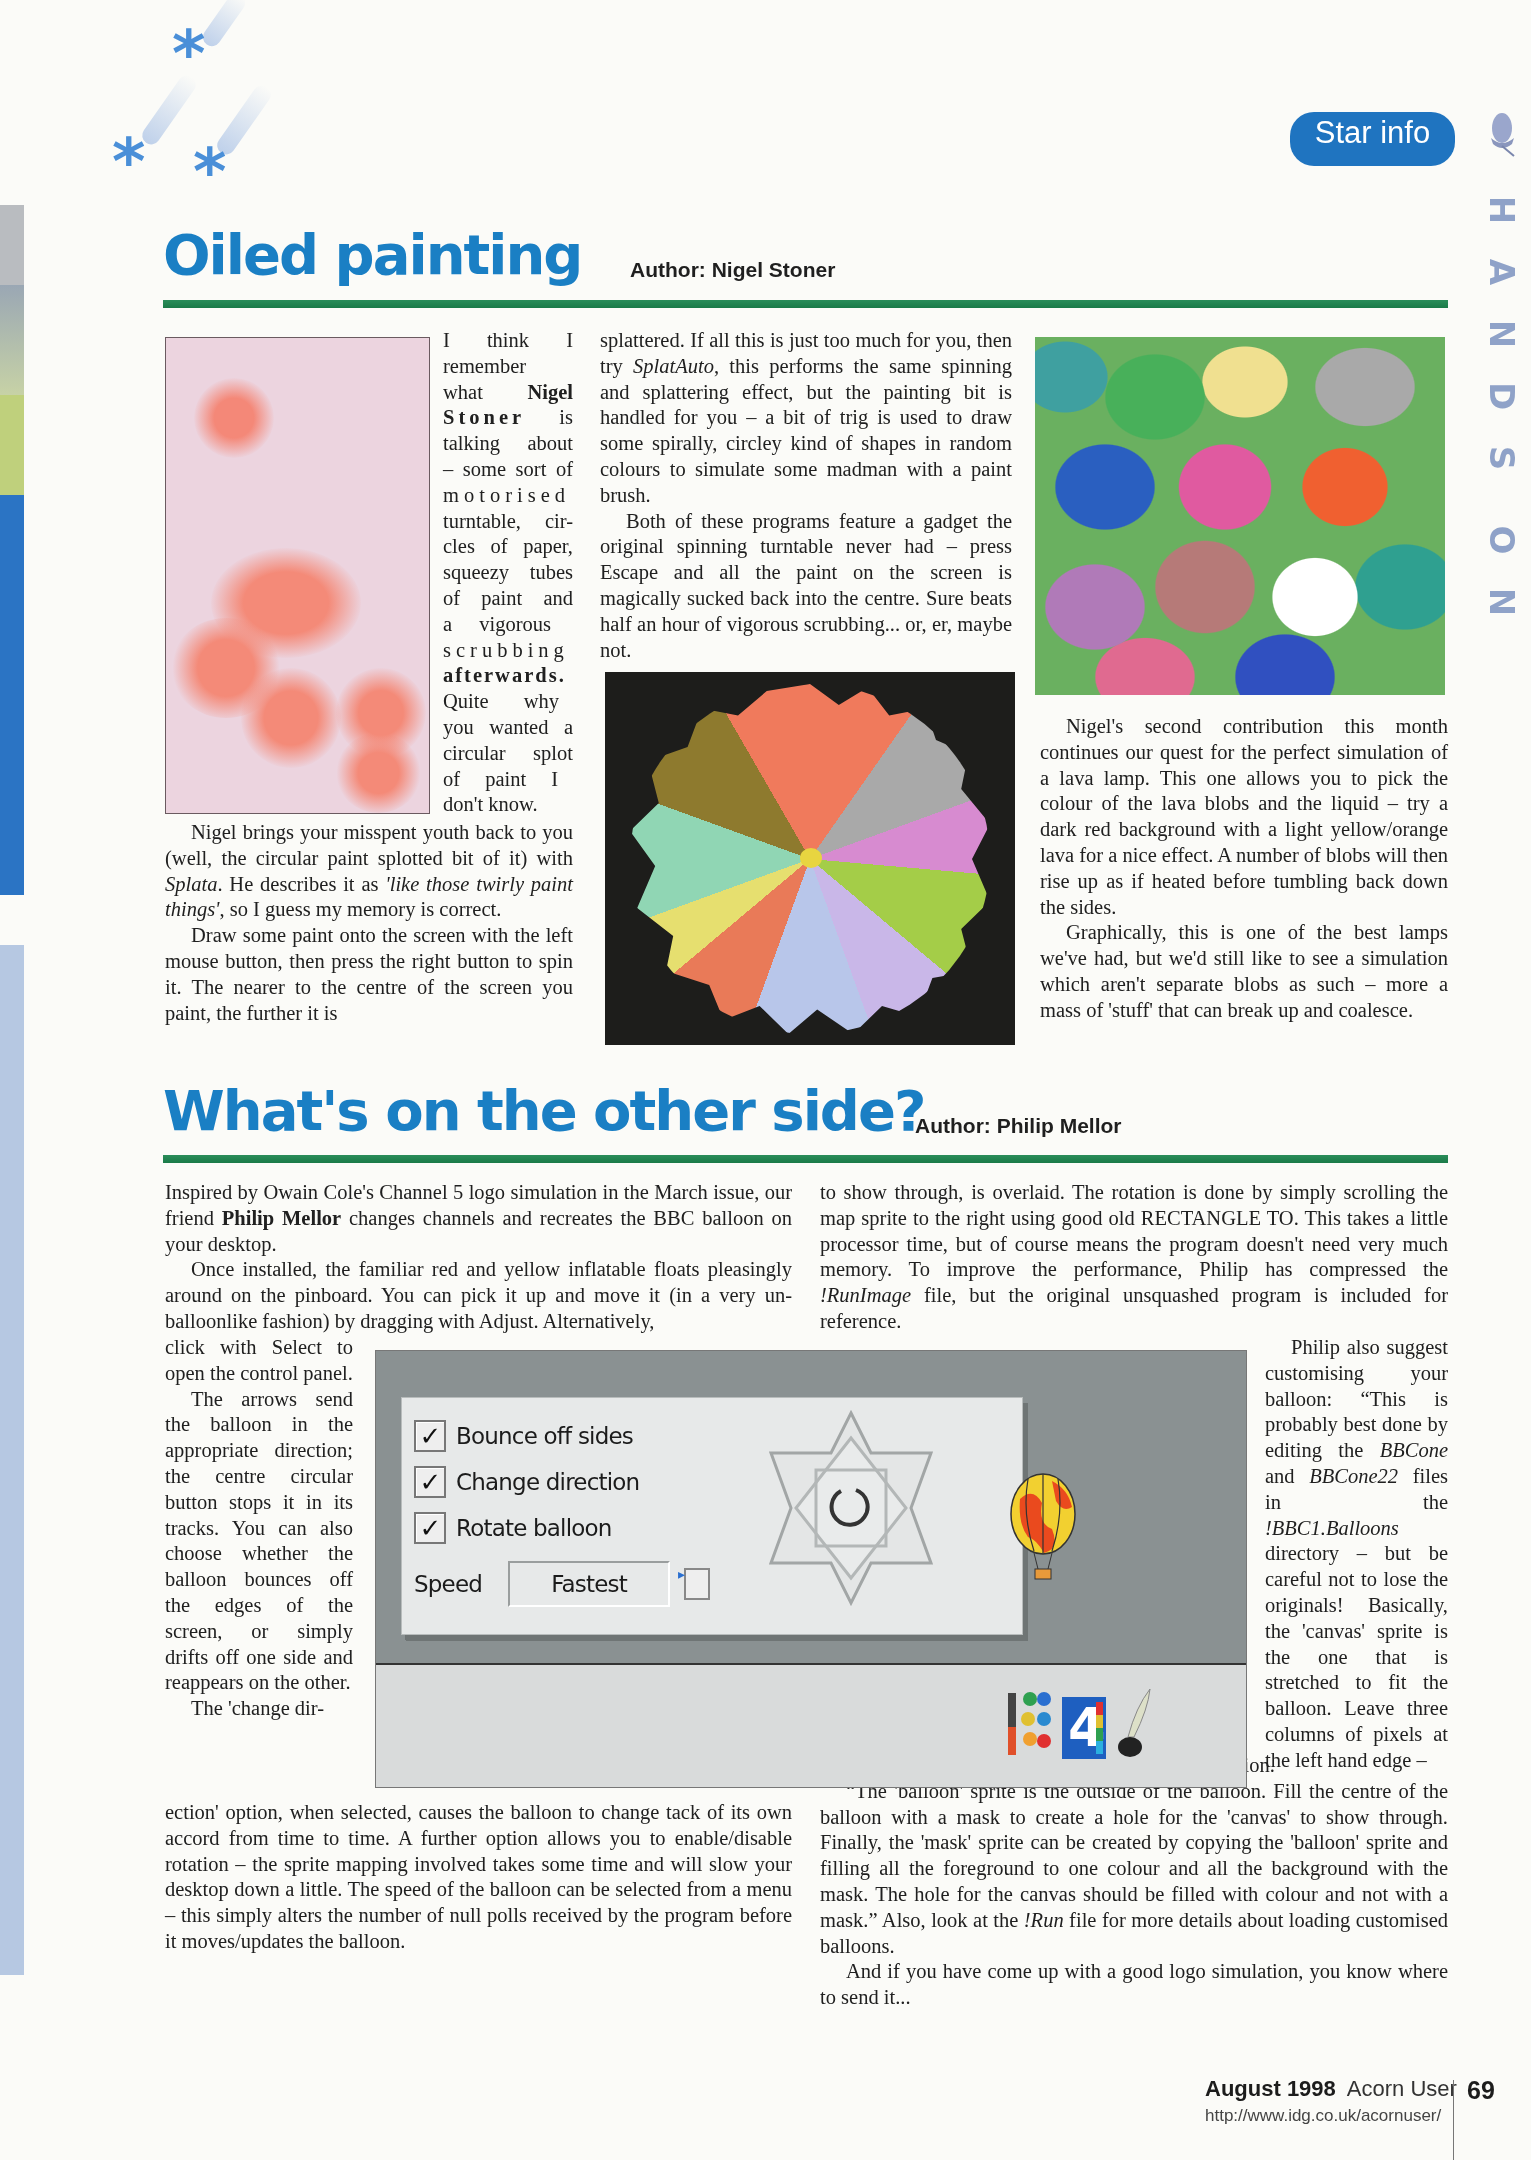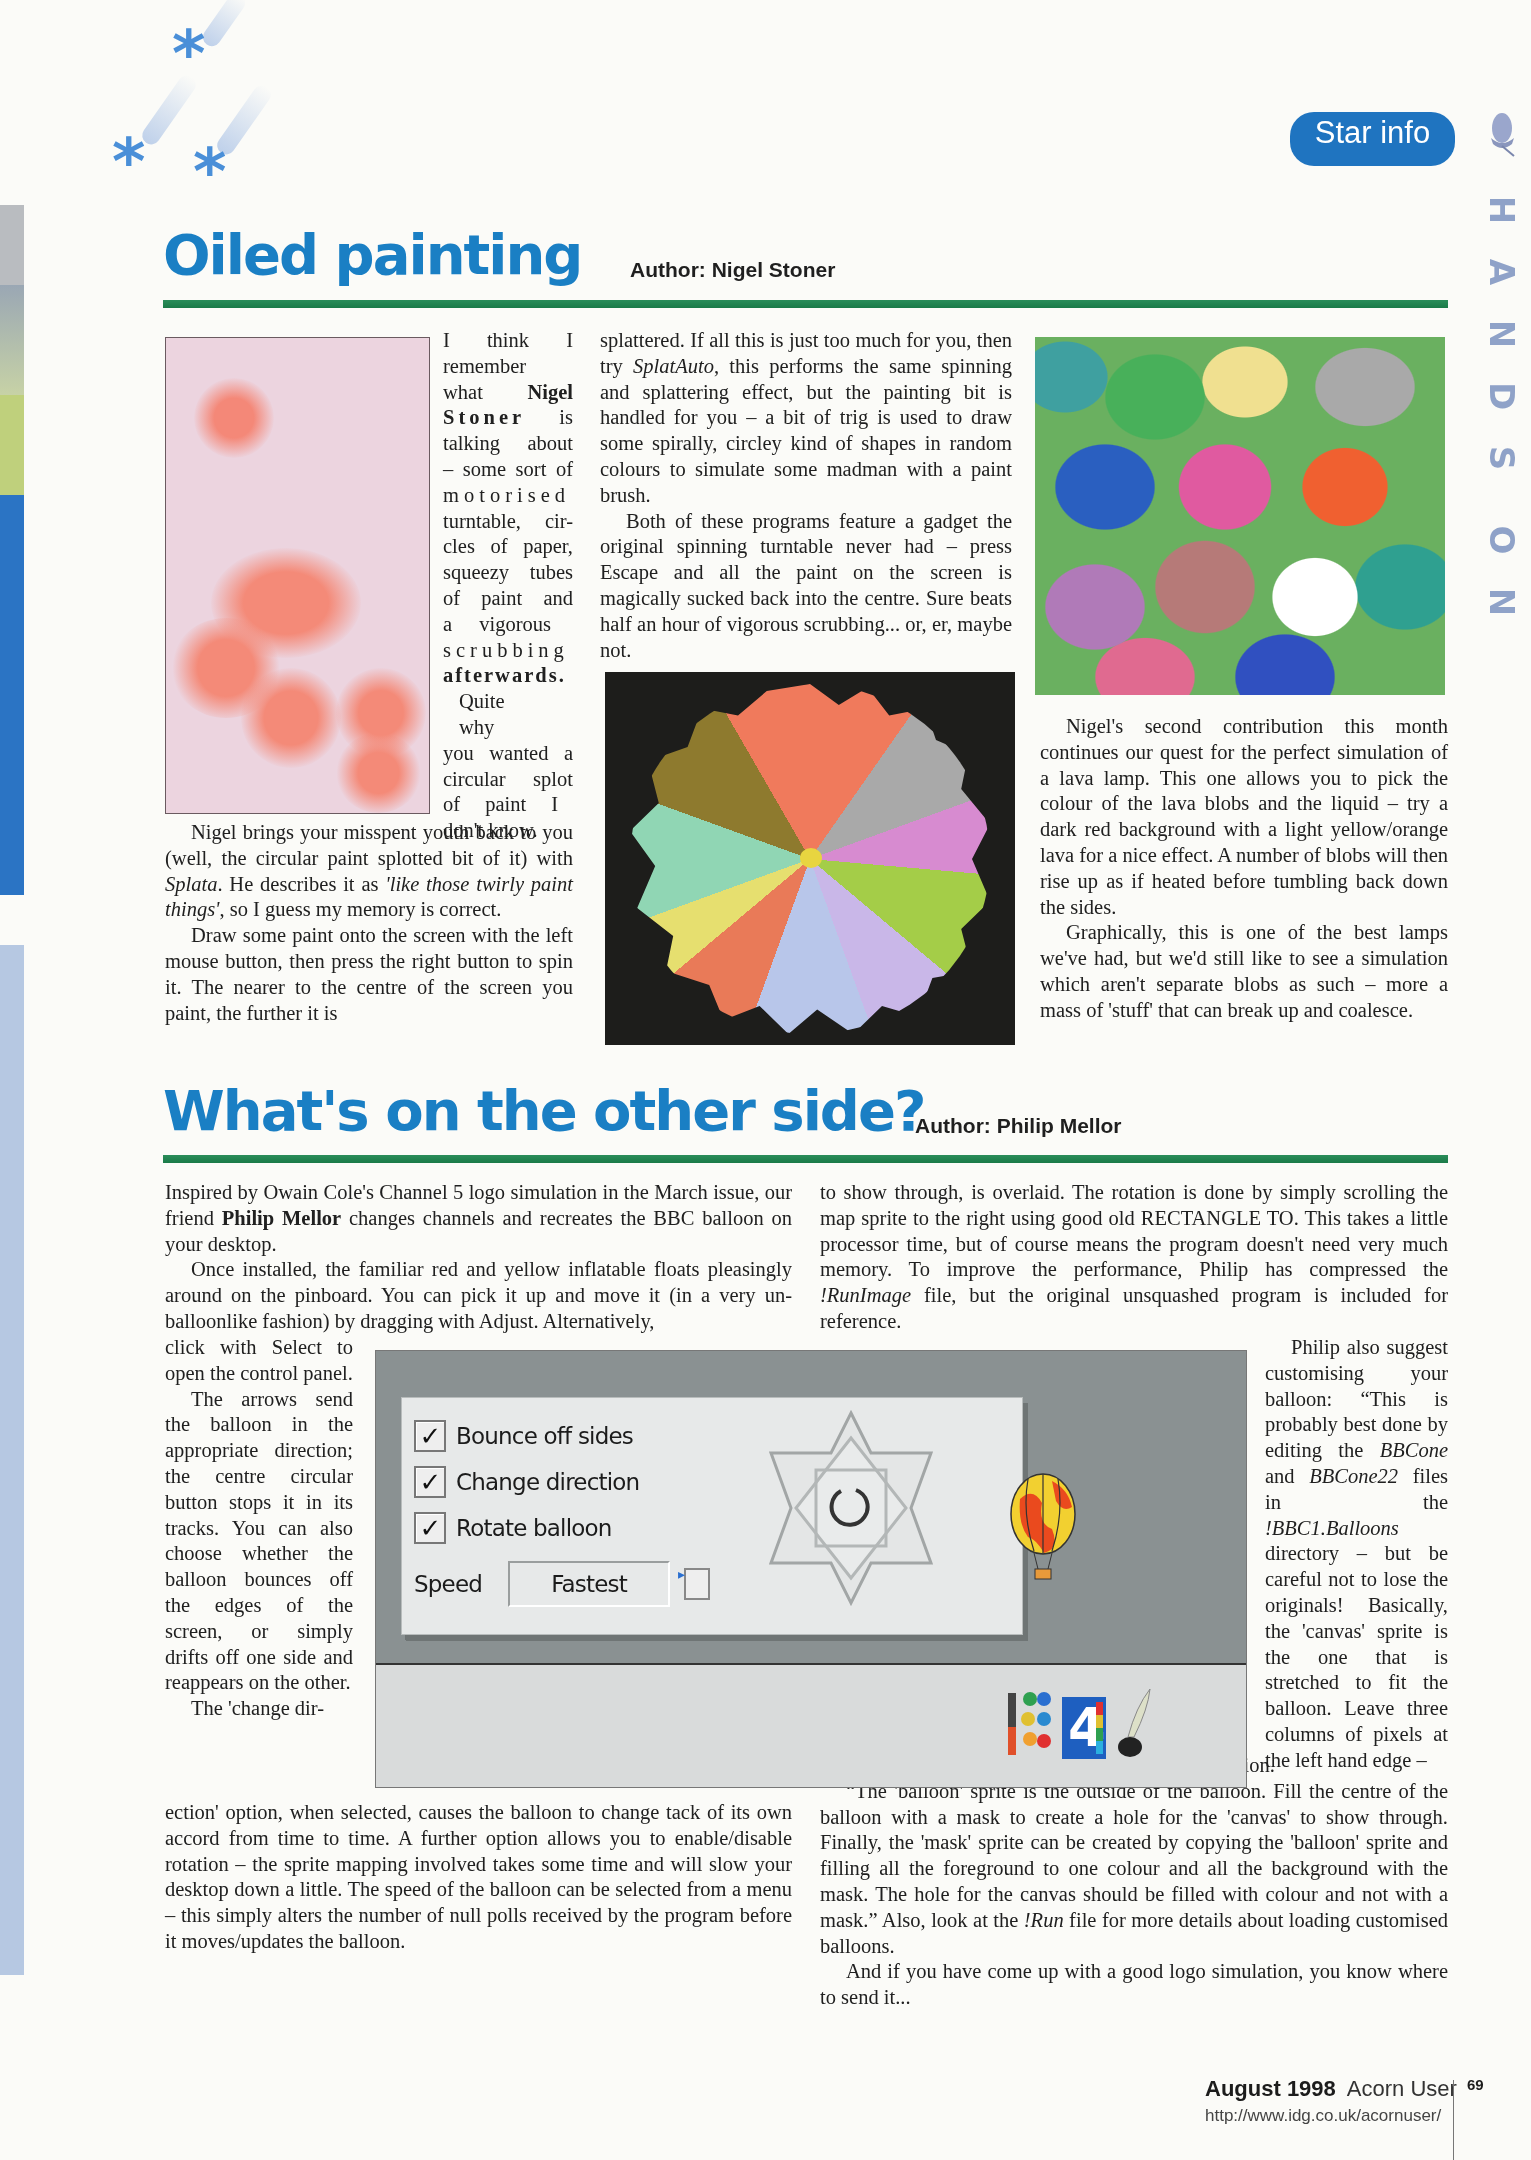--- a/index.html
+++ b/index.html
@@ -84,21 +84,21 @@
   <div style="text-align-last:justify;">talking about</div>
   <div style="text-align-last:justify;">– some sort of</div>
   <div style="letter-spacing:5px;">motorised</div>
   <div style="text-align-last:justify;">turntable, cir-</div>
   <div style="text-align-last:justify;">cles of paper,</div>
   <div style="text-align-last:justify;">squeezy tubes</div>
   <div style="text-align-last:justify;">of paint and</div>
   <div style="word-spacing:22px;">a vigorous</div>
   <div style="letter-spacing:5px;">scrubbing</div>
   <div style="letter-spacing:2px;font-weight:bold;">afterwards.</div>
-  <div style="word-spacing:30px;margin-left:16px;">Quite why</div>
+  <div style="word-spacing:30px;">Quite why</div>
   <div style="text-align-last:justify;">you wanted a</div>
   <div style="text-align-last:justify;">circular splot</div>
   <div style="word-spacing:20px;">of paint I</div>
   <div>don't know.</div>
 </div>
 
 <div class="abs txt" style="left:165px;top:820px;width:408px;">
   <p><span>Nigel brings your misspent youth back to you (well, the circular paint splotted bit of it) with </span><span class="i">Splata</span><span>. He describes it as </span><span class="i">'like those twirly paint things'</span><span>, so I guess my memory is correct.</span></p>
   <p>Draw some paint onto the screen with the left mouse button, then press the right button to spin it. The nearer to the centre of the screen you paint, the further it is</p>
 </div>
@@ -235,13 +235,13 @@
     </svg>
   </div>
 </div>
 
 <div class="abs sans" style="left:1205px;top:2076px;font-size:22px;">
   <span class="b">August 1998</span>&nbsp;
   <span style="color:#333;">Acorn User</span>
 </div>
 <div class="abs sans" style="left:1205px;top:2106px;font-size:17px;color:#444;">http://www.idg.co.uk/acornuser/</div>
 <div class="abs" style="left:1453px;top:2080px;width:1px;height:80px;background:#777;"></div>
-<div class="abs sans b" style="left:1467px;top:2076px;font-size:15px;">69</div>
+<div class="abs sans b" style="left:1467px;top:2076px;font-size:25px;">69</div>
 
 </body></html>

